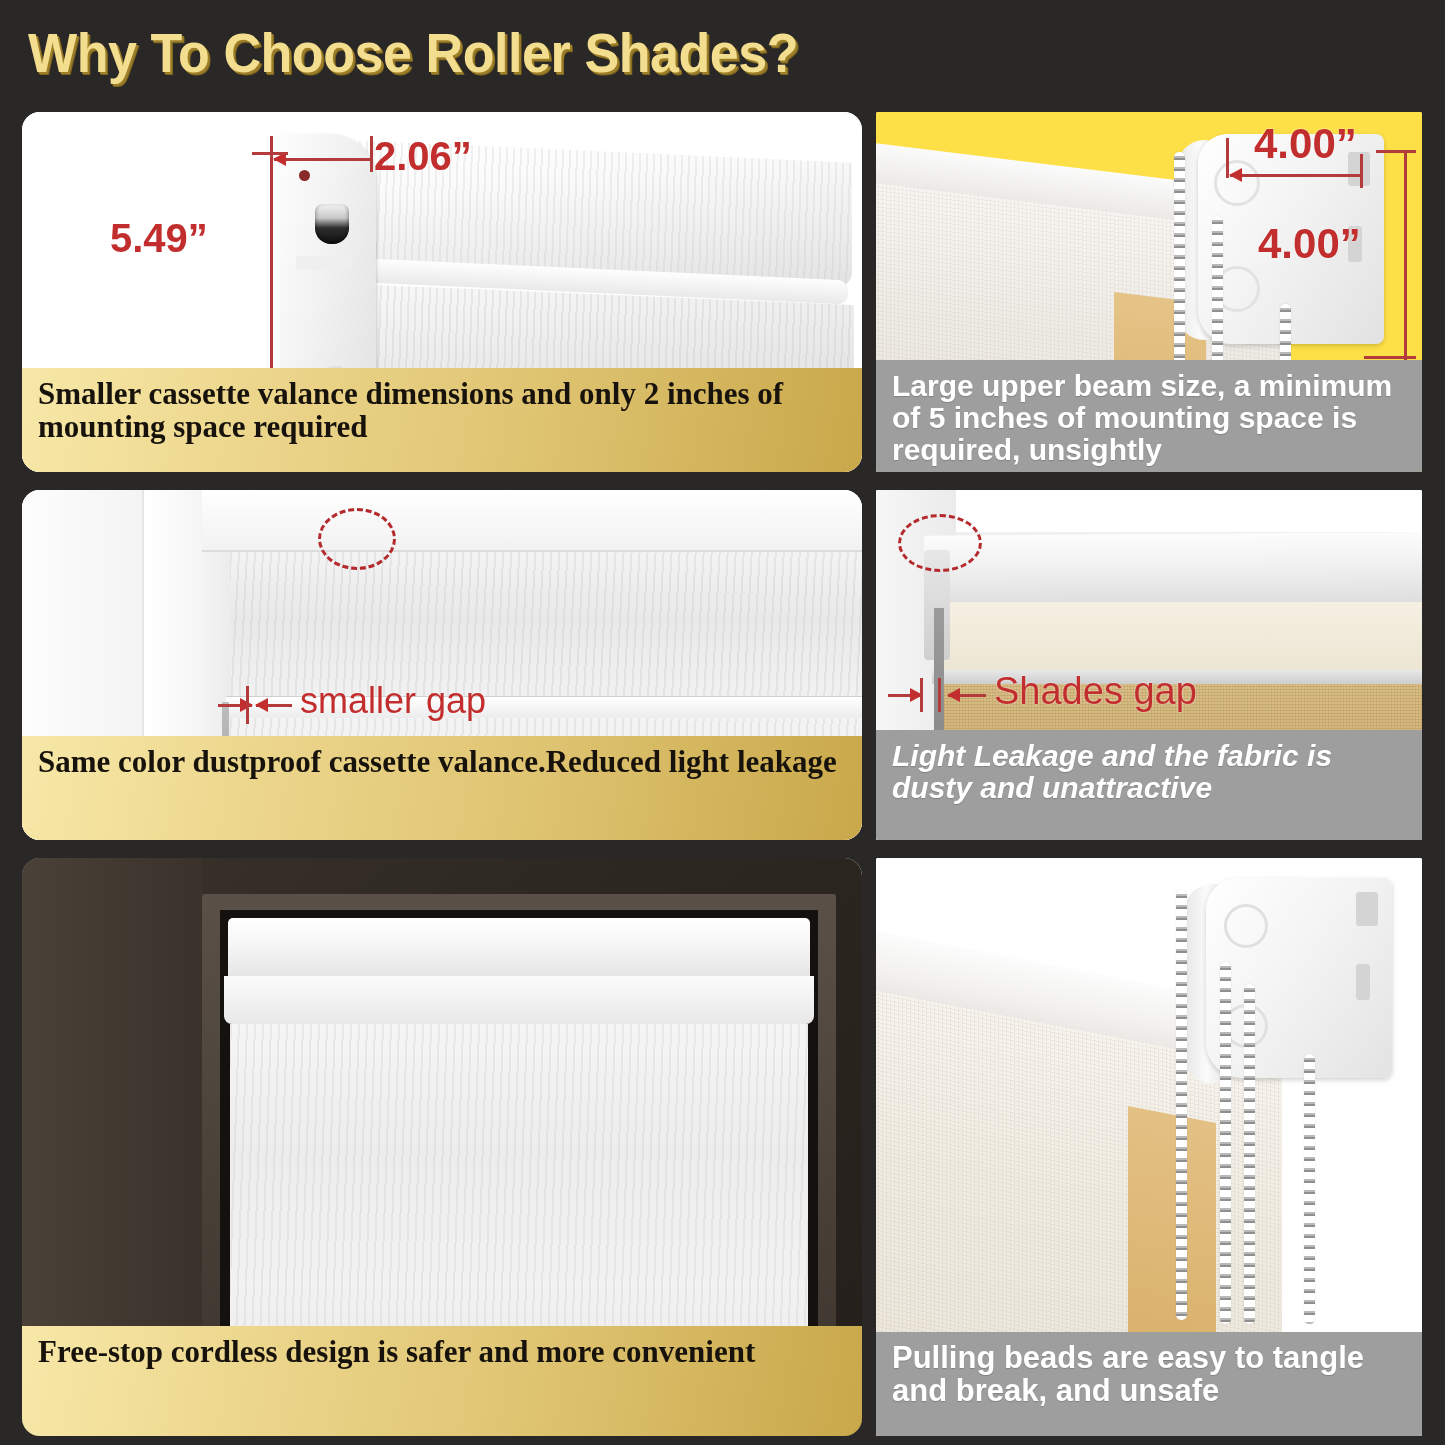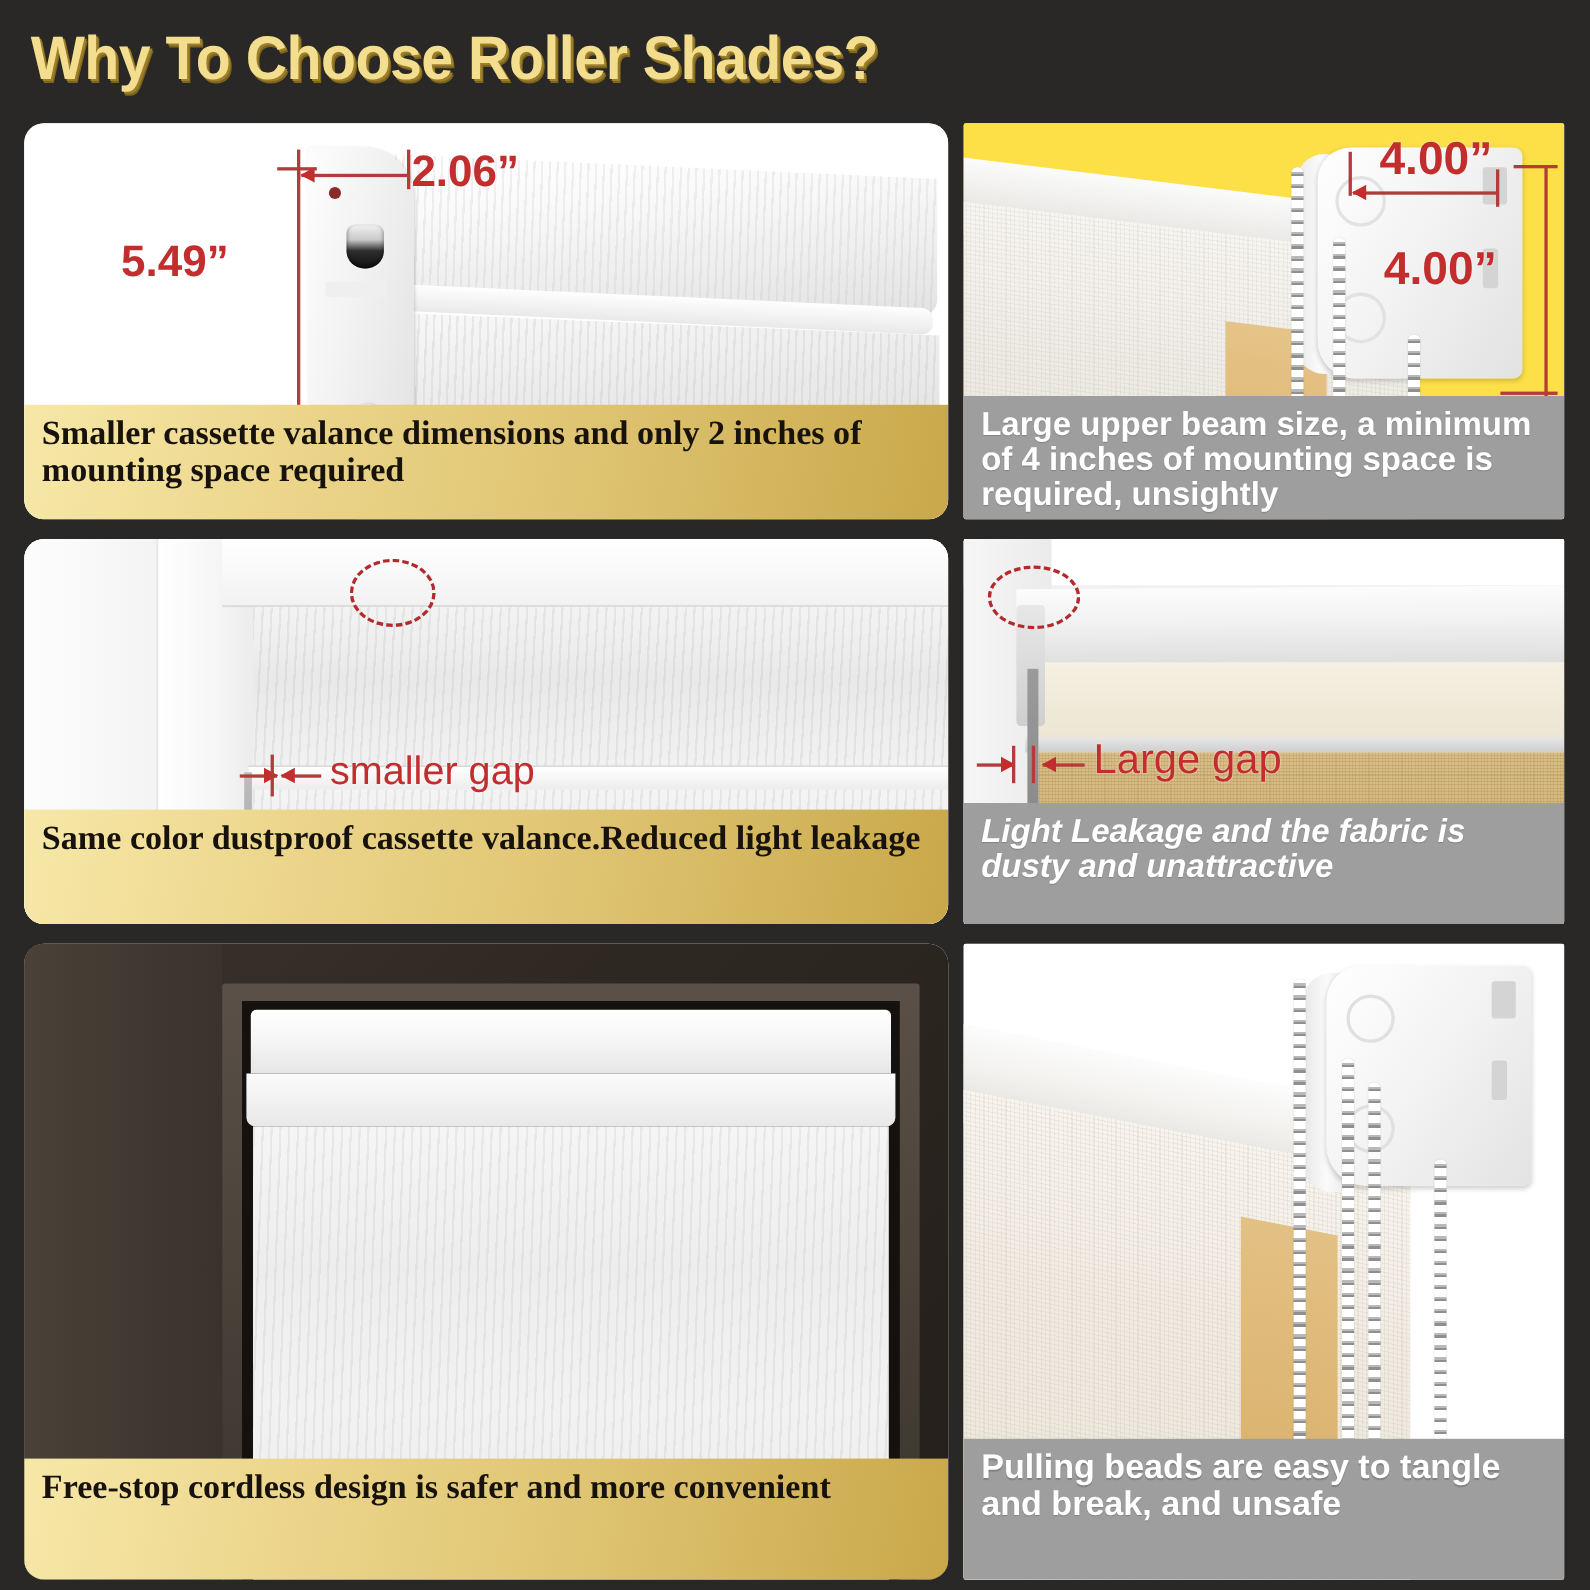--- a/index.html
+++ b/index.html
@@ -48,21 +48,21 @@
   .cap.gray{
     background:#9e9e9e;
     color:#ffffff;
     text-shadow:0 1px 1px rgba(0,0,0,0.18);
   }
   .cap.s1{ height:104px; font-size:31px; }
   .cap.s2{ height:104px; font-size:31px;margin-top:47px; }
   .cap.s3{ height:110px; font-size:31px; }
   .cap.g1{ height:112px; font-size:30px; }
   .cap.g2{ height:110px; font-size:30px;font-style:italic; }
-  .cap.g3{ height:128px; font-size:31px; }
+  .cap.g3{ height:104px; font-size:31px; }
 
   
   .p1bg{ background:#ffffff; height:100%; }
   .valance-face{
     position:absolute; left:258px; top:22px; width:96px; height:280px;
     background:linear-gradient(100deg,#fdfdfd 0%,#f2f2f2 45%,#e3e3e3 100%);
     border-radius:0 46px 20px 0;
     box-shadow:1px 1px 3px rgba(0,0,0,.16);
   }
   .valance-face:after{
@@ -412,21 +412,21 @@
     <div class="dimline-v" style="left:350px;top:26px;height:40px;"></div>
     <div class="dimline-v" style="left:484px;top:42px;height:34px;"></div>
     <div class="dimline-h arrL" style="left:354px;top:62px;width:132px;"></div>
     <div class="dimtext" style="left:378px;top:8px;font-size:42px;">4.00”</div>
 
     <div class="dimline-v" style="left:528px;top:40px;height:208px;"></div>
     <div class="dimline-h" style="left:500px;top:38px;width:40px;"></div>
     <div class="dimline-h" style="left:488px;top:244px;width:52px;"></div>
     <div class="dimtext" style="left:382px;top:108px;font-size:42px;">4.00”</div>
   </div>
-  <div class="cap gray g1">Large upper beam size, a minimum of 4 inches of mounting space is required, unsightly</div>
+  <div class="cap gray g1">Large upper beam size, a minimum of 5 inches of mounting space is required, unsightly</div>
 </div>
 
 <div class="panel left row2">
   <div class="art" style="height:100%">
     <div class="p3bg"></div>
     <div class="p3-wall"></div>
     <div class="p3-jamb"></div>
     <div class="p3-head"></div>
     <div class="p3-shade1">
         <div class="tex"></div>
@@ -458,21 +458,21 @@
         <div class="tex"></div>
       </div>
     <div class="p4-brkt"></div>
     <div class="p4-gapline"></div>
     <div class="dashcircle" style="left:22px;top:24px;width:84px;height:58px;"></div>
 
     <div class="dimline-h arrR" style="left:12px;top:204px;width:34px;"></div>
     <div class="dimline-v" style="left:44px;top:188px;height:34px;"></div>
     <div class="dimline-v" style="left:62px;top:188px;height:34px;"></div>
     <div class="dimline-h arrL" style="left:72px;top:204px;width:38px;"></div>
-    <div class="dimtext" style="left:118px;top:180px;font-size:38px;font-weight:normal;">Large gap</div>
+    <div class="dimtext" style="left:118px;top:180px;font-size:38px;font-weight:normal;">Shades gap</div>
   </div>
   <div class="cap gray g2">Light Leakage and the fabric is dusty and unattractive</div>
 </div>
 
 <div class="panel left row3">
   <div class="art" style="height:100%">
     <div class="p5bg"></div>
     <div class="p5-wallL"></div>
     <div class="p5-win-out"></div>
     <div class="p5-win-in"></div>

